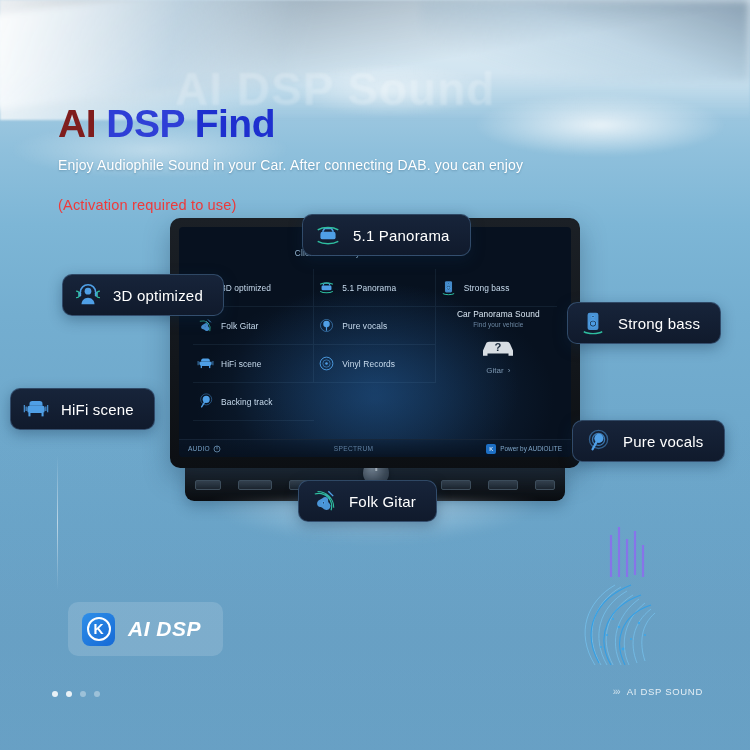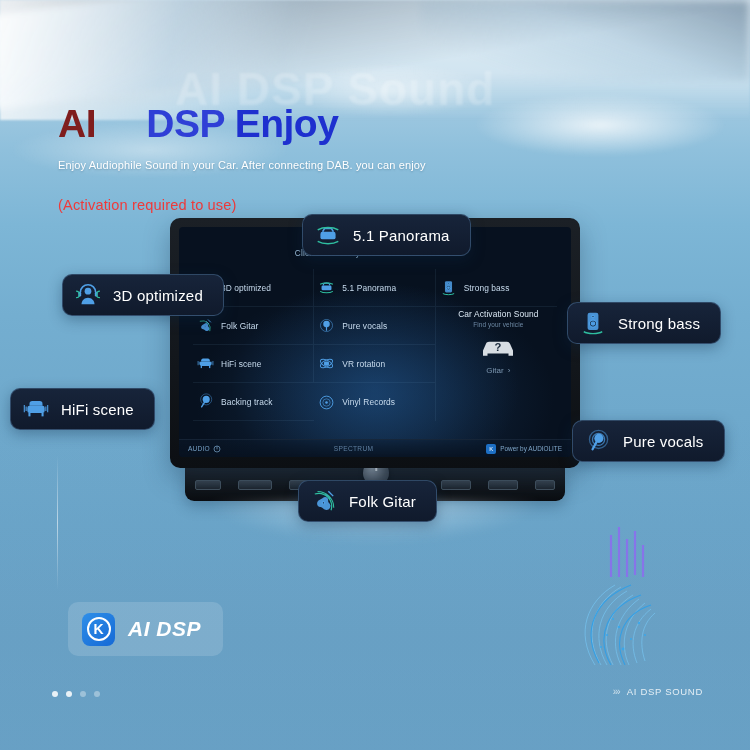--- a/index.html
+++ b/index.html
@@ -104,28 +104,28 @@
   
   .headline {
     position: absolute;
     left: 58px; top: 104px;
     font-size: 39px;
     font-weight: bold;
     letter-spacing: -0.5px;
     line-height: 1;
   }
   .headline .ai { color: #7f1d1d; }
-  .headline .dsp { color: #2f3fd6; margin-left: 40px; }
+  .headline .dsp { color: #2f3fd6; }
   .headline .sound { color: #1e30cf; }
 
   .subline {
     position: absolute;
     left: 58px; top: 155px;
     width: 640px;
-    font-size: 11px;
+    font-size: 14px;
     line-height: 21px;
     color: #ffffff;
     letter-spacing: 0.15px;
     text-shadow: 0 1px 2px rgba(40,80,110,0.35);
   }
   .activation {
     position: absolute;
     left: 58px; top: 197px;
     font-size: 14.6px;
     color: #ef3a3a;
@@ -430,21 +430,21 @@
         <circle cx="104" cy="108" r="1.2"></circle>
       <circle cx="88" cy="134" r="1.4"></circle>
         <circle cx="78" cy="104" r="1"></circle>
       <circle cx="110" cy="120" r="1.1"></circle>
         <circle cx="66" cy="132" r="1"></circle>
     </g>
   </svg>
 </div>
 
 <div class="headline">
-  <span class="ai">AI </span><span class="dsp">DSP </span><span class="sound">Enjoy</span>
+  <span class="ai">AI </span><span class="dsp">DSP </span><span class="sound">Find</span>
 </div>
 
 <div class="subline">
   <div>Enjoy Audiophile Sound in your Car. After connecting DAB. you can enjoy</div>
 </div>
 <div class="activation">(Activation required to use)</div>
 
 <div class="device-chin">
   <div class="port" style="width:26px"></div>
   <div class="port" style="width:34px"></div>
@@ -523,21 +523,21 @@
           <svg viewBox="0 0 24 24" fill="none" stroke="currentColor" stroke-width="1.4">
             <circle cx="12" cy="12" r="8.5" opacity="0.55"></circle>
             <circle cx="12" cy="10" r="4.6" fill="currentColor" stroke="none"></circle>
             <rect x="11.2" y="13.5" width="1.6" height="6" rx="0.8" fill="currentColor" stroke="none"></rect>
           </svg>
         </span>
         <span class="fx-label">Pure vocals</span>
       </div>
 
       <div class="fx-cell car-panel">
-        <div class="car-title">Car Activation Sound</div>
+        <div class="car-title">Car Panorama Sound</div>
         <div class="car-sub">Find your vehicle</div>
         <div class="car-q">
           <svg viewBox="0 0 48 34" fill="none">
             <path d="M4 30v-7l4-9c.7-1.7 2.2-2.6 4-2.6h24c1.8 0 3.3.9 4 2.6l4 9v7h-6v-3H10v3z" fill="#d7dde3"></path>
             <text x="24" y="24" font-size="15" font-family="Liberation Sans, sans-serif" font-weight="bold" fill="#1a2a3c" text-anchor="middle">?</text>
           </svg>
         </div>
         <div class="car-select">
           <span>Gitar</span>
           <span>›</span>
@@ -550,51 +550,41 @@
             <path d="M6 9V7.5A2.5 2.5 0 018.5 5h7A2.5 2.5 0 0118 7.5V9" fill="currentColor" stroke="none"></path>
             <rect x="4" y="9" width="16" height="6.5" rx="2" fill="currentColor" stroke="none"></rect>
             <rect x="5.2" y="15.5" width="1.8" height="3" fill="currentColor" stroke="none"></rect>
             <rect x="17" y="15.5" width="1.8" height="3" fill="currentColor" stroke="none"></rect>
             <path d="M1.5 8.5v6M3.2 9.5v4M22.5 8.5v6M20.8 9.5v4" stroke-width="1"></path>
           </svg>
         </span>
         <span class="fx-label">HiFi scene</span>
       </div>
 
+
       <div class="fx-cell">
         <span class="fx-icon">
           <svg viewBox="0 0 24 24" fill="none" stroke="currentColor" stroke-width="1.3">
-            <rect x="8.5" y="9" width="7" height="6" rx="1.5" fill="currentColor" stroke="none"></rect>
-            <ellipse cx="12" cy="12" rx="9.5" ry="4.6" transform="rotate(-28 12 12)"></ellipse>
-            <ellipse cx="12" cy="12" rx="9.5" ry="4.6" transform="rotate(28 12 12)"></ellipse>
-          </svg>
-        </span>
-        <span class="fx-label">VR rotation</span>
+            <circle cx="12" cy="12" r="9"></circle>
+            <circle cx="12" cy="12" r="5.2" opacity="0.6"></circle>
+            <circle cx="12" cy="12" r="1.8" fill="currentColor" stroke="none"></circle>
+          </svg>
+        </span>
+        <span class="fx-label">Vinyl Records</span>
       </div>
 
       <div class="fx-cell">
         <span class="fx-icon">
           <svg viewBox="0 0 24 24" fill="none" stroke="currentColor" stroke-width="1.4">
             <circle cx="13" cy="9" r="5" fill="currentColor" stroke="none"></circle>
             <circle cx="13" cy="9" r="7.8" opacity="0.45"></circle>
             <path d="M11 12.5L6.5 19.5" stroke-width="2" stroke-linecap="round"></path>
           </svg>
         </span>
         <span class="fx-label">Backing track</span>
-      </div>
-
-      <div class="fx-cell">
-        <span class="fx-icon">
-          <svg viewBox="0 0 24 24" fill="none" stroke="currentColor" stroke-width="1.3">
-            <circle cx="12" cy="12" r="9"></circle>
-            <circle cx="12" cy="12" r="5.2" opacity="0.6"></circle>
-            <circle cx="12" cy="12" r="1.8" fill="currentColor" stroke="none"></circle>
-          </svg>
-        </span>
-        <span class="fx-label">Vinyl Records</span>
       </div>
 
     </div>
 
     <div class="screen-bottombar">
       <div class="sb-left">
         <span>AUDIO</span>
         <span class="sb-icon">
           <svg viewBox="0 0 24 24" fill="none" stroke="currentColor" stroke-width="2.2">
             <circle cx="12" cy="12" r="9"></circle>

